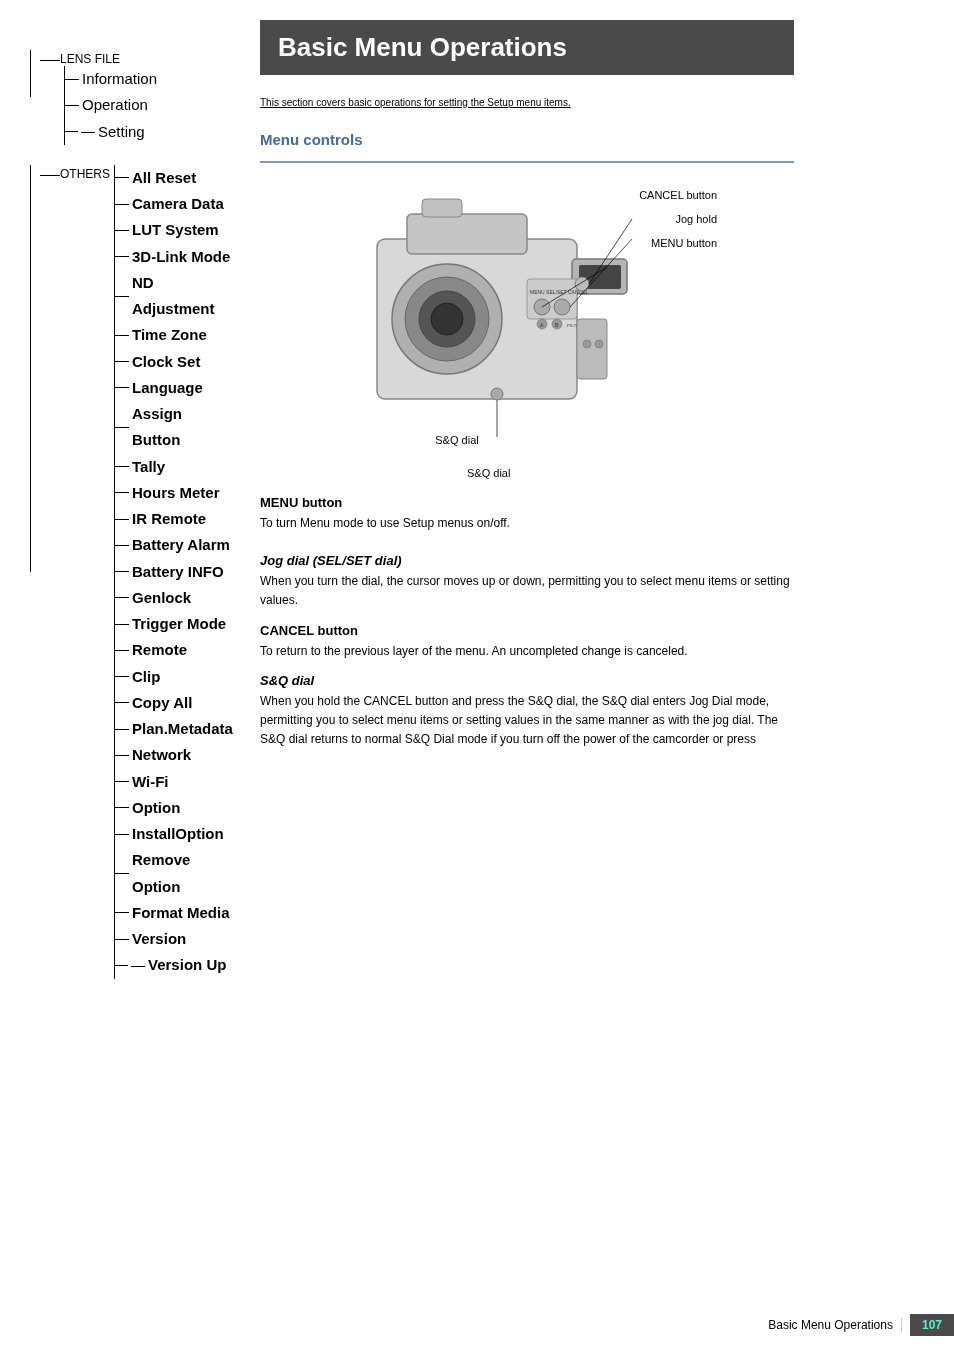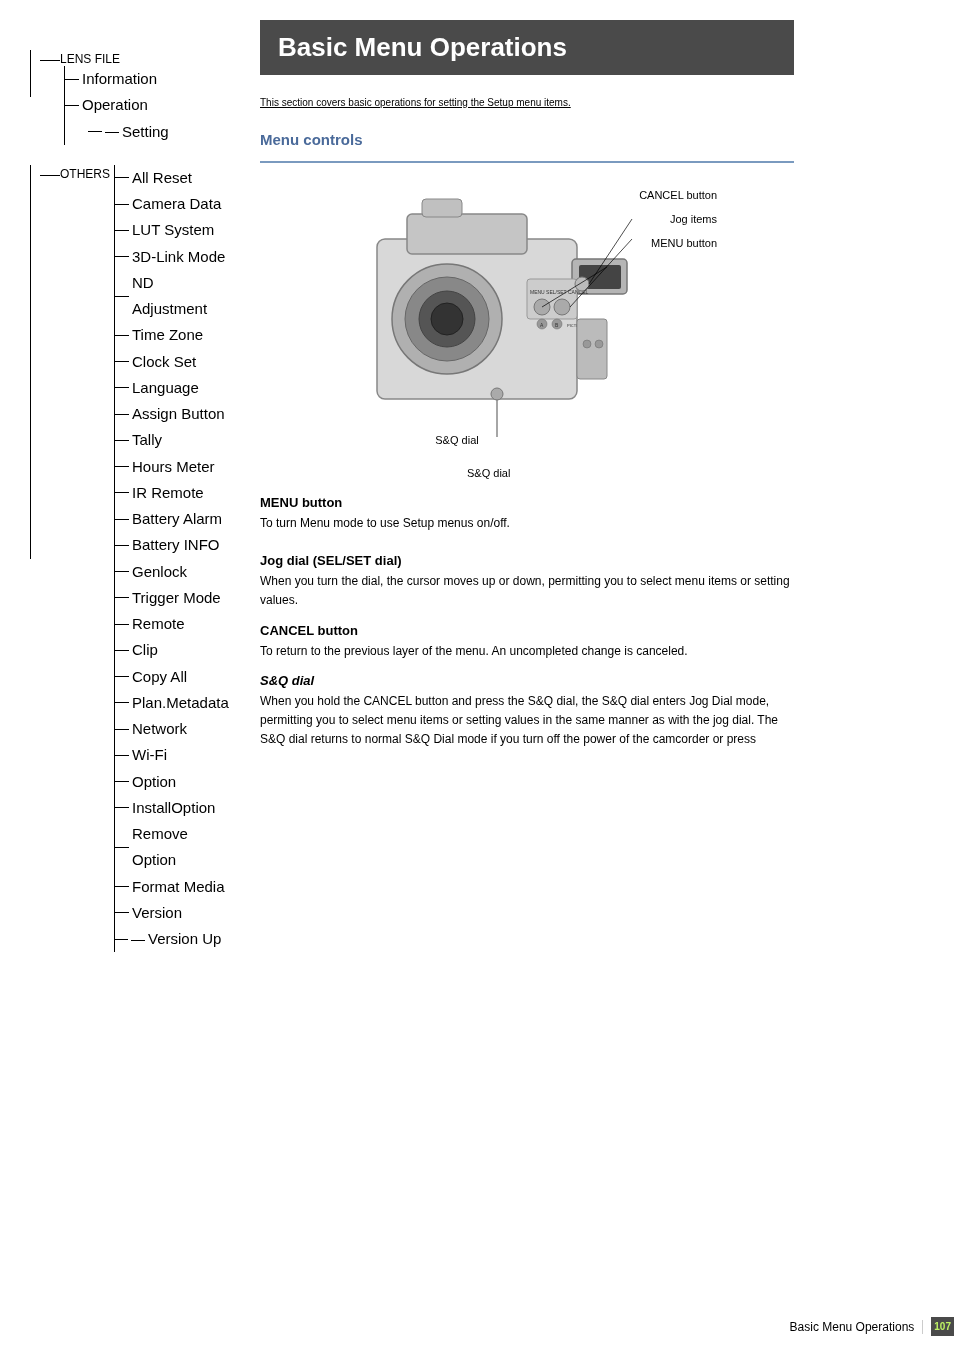--- a/index.html
+++ b/index.html
@@ -150,38 +150,38 @@
 
           <div style="display:flex; flex-direction:column;">
             <span class="root-label">LENS FILE</span>
             <div style="margin-left:4px; border-left:1px solid #000; padding-left:0;">
               <div class="branch-item">
                   <span>Information</span>
                 </div>
               <div class="branch-item">
                   <span>Operation</span>
                 </div>
-              <div class="branch-item" style="border-left:none; margin-left:-1px;padding-left:24px;">
+              <div class="branch-item" style="border-left:none; margin-left:-1px;">
                 <span style="display:inline-block; width:14px; height:1px; background:#000; margin-right:3px; flex-shrink:0; position:relative; top:1px;"></span>
                 <span>Setting</span>
               </div>
             </div>
           </div>
         </div>
       </div>
 
       <div class="section-block" style="margin-bottom:0;">
         <div style="display:flex; align-items:flex-start;">
           <div style="width:10px; position:relative; align-self:stretch; flex-shrink:0;">
             <div style="position:absolute; left:0; top:0; bottom:50%; width:1px; background:#000;"></div>
           </div>
           <div style="width:20px; height:1px; background:#000; margin-top:10px; flex-shrink:0;"></div>
           <div style="display:flex; flex-direction:row;">
             <span class="root-label">OTHERS</span>
-            <div style="margin-left:4px; border-left:1px solid #000; padding-left:0;">
+            <div style="margin-left:4px; border-left:1px solid #000; padding-left:0;font-weight:bold;">
               <div class="branch-item">
                   <span>All Reset</span>
                 </div>
               <div class="branch-item">
                   <span>Camera Data</span>
                 </div>
               <div class="branch-item">
                   <span>LUT System</span>
                 </div>
               <div class="branch-item">
@@ -278,21 +278,21 @@
 
     <div class="section-header">
       <h2>Menu controls</h2>
     </div>
 
     <div class="camera-diagram-container">
       <div style="position:relative; width:380px; margin:0 auto; height:300px;">
 
         <div style="position:absolute; right:0; top:10px; display:flex; flex-direction:column; gap:8px; align-items:flex-end; width:100px;">
           <span style="font-size:11px; white-space:nowrap;">CANCEL button</span>
-          <span style="font-size:11px; white-space:nowrap; margin-top:4px;">Jog items</span>
+          <span style="font-size:11px; white-space:nowrap; margin-top:4px;">Jog hold</span>
           <span style="font-size:11px; white-space:nowrap; margin-top:4px;">MENU button</span>
         </div>
 
         <svg width="300" height="260" viewBox="0 0 300 260" style="position:absolute; left:10px; top:10px;">
 
           <rect x="30" y="50" width="200" height="160" rx="8" fill="#d8d8d8" stroke="#888" stroke-width="1.5"></rect>
 
           <rect x="60" y="25" width="120" height="40" rx="5" fill="#c5c5c5" stroke="#888" stroke-width="1.5"></rect>
 
           <ellipse cx="100" cy="130" rx="55" ry="55" fill="#b0b0b0" stroke="#777" stroke-width="1.5"></ellipse>
@@ -345,21 +345,21 @@
     </div>
 
     <div style="margin-top:8px;">
       <p class="subsection-title">
         <strong>MENU button</strong>
       </p>
       <p class="subsection-body">To turn Menu mode to use Setup menus on/off.</p>
     </div>
 
     <div>
-      <p class="subsection-title" style="margin-top:20px;">
+      <p class="subsection-title" style="font-style:italic;margin-top:20px;">
         <strong>Jog dial (SEL/SET dial)</strong>
       </p>
       <p class="subsection-body">When you turn the dial, the cursor moves up or down, permitting you to select menu items or setting values.</p>
     </div>
 
     <div>
       <p class="subsection-title">
         <strong>CANCEL button</strong>
       </p>
       <p class="subsection-body">To return to the previous layer of the menu. An uncompleted change is canceled.</p>
@@ -370,14 +370,14 @@
         <strong>S&amp;Q dial</strong>
       </p>
       <p class="subsection-body">When you hold the CANCEL button and press the S&amp;Q dial, the S&amp;Q dial enters Jog Dial mode, permitting you to select menu items or setting values in the same manner as with the jog dial. The S&amp;Q dial returns to normal S&amp;Q Dial mode if you turn off the power of the camcorder or press</p>
     </div>
 
   </div>
 </div>
 
 <div style="position:absolute; bottom:16px; right:0; display:flex; align-items:center; gap:0;">
   <span class="footer-text" style="font-size:12px; margin-right:8px; padding-right:8px; border-right:1px solid #ccc;">Basic Menu Operations</span>
-  <div class="page-number-box" style="background:#4a4a4a; color:#bef264; font-size:10px; font-weight:bold; padding:4px 3px;">107</div>
+  <div class="page-number-box" style="background:#4a4a4a; color:#5eead4; font-size:12px; font-weight:bold; padding:4px 12px;">107</div>
 </div>
 
 </body></html>

